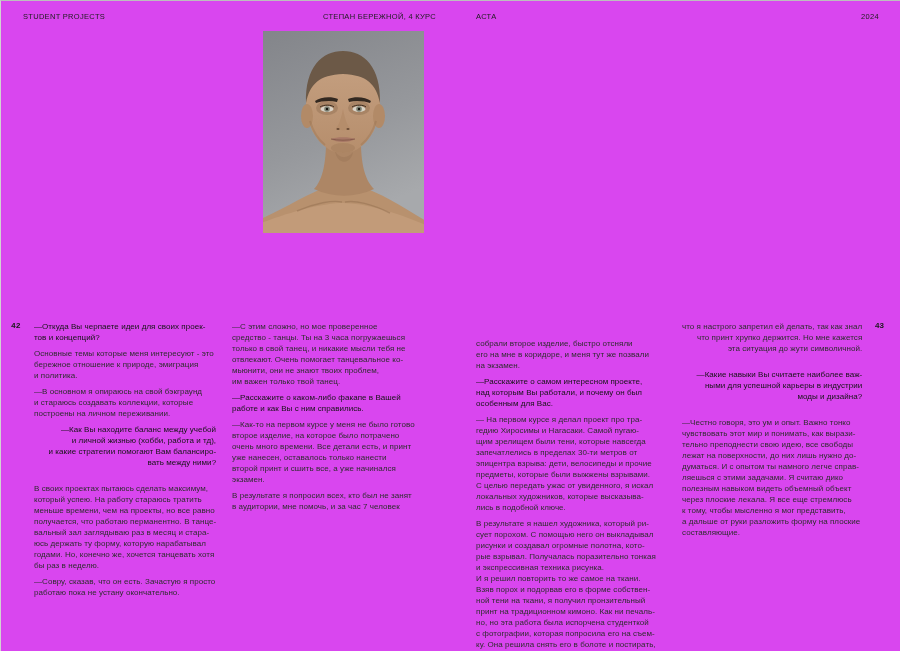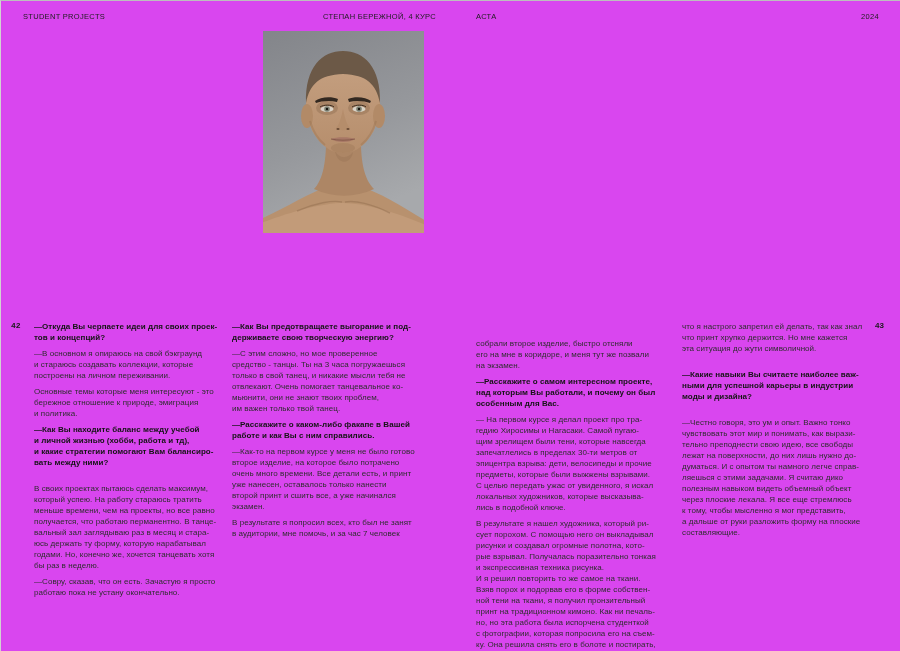--- a/index.html
+++ b/index.html
@@ -26,22 +26,22 @@
   .photo svg { display:block; width:100%; height:100%; }
   .col { position:absolute; top:320px; }
   .col-1 { left:33px;  }
   .col-2 { left:231px; }
   .col-3 { left:475px;margin-top:17px; }
   .col-4 { left:681px; }
   .col p {
     margin:0 0 5px 0; font-size:8px; line-height:11px; letter-spacing:.05px;
     color:#2d2d2d; white-space:pre;
   }
-  .col p.q { font-weight:bold; color:#141414; }
-  .col p.xl { margin-bottom:15px; }
+  .col p.q { font-weight:normal; color:#141414; }
+  .col p.xl { margin-bottom:15px;text-align:right; }
 </style>
 </head>
 <body>
 
 <div class="page">
 
   <div class="hdr hdr-left">STUDENT PROJECTS</div>
   <div class="hdr hdr-name">СТЕПАН БЕРЕЖНОЙ, 4 КУРС</div>
   <div class="hdr hdr-acta">АСТА</div>
   <div class="hdr hdr-year">2024</div>
@@ -104,45 +104,43 @@
       <path d="M113,90 C110,101 104,109 98,114" stroke="#8f6a4a" stroke-width="2" fill="none" opacity="0.3"></path>
     </svg>
   </div>
 
   <div class="pagenum pagenum-left">42</div>
   <div class="pagenum pagenum-right">43</div>
 
   <div class="col col-1">
     <p class="q">—Откуда Вы черпаете идеи для своих проек-
 тов и концепций?</p>
+    <p class="a">Основные темы которые меня интересуют - это
+бережное отношение к природе, эмиграция
+и политика.</p>
     <p class="a">—В основном я опираюсь на свой бэкграунд
 и стараюсь создавать коллекции, которые
 построены на личном переживании.</p>
-    <p class="a">Основные темы которые меня интересуют - это
-бережное отношение к природе, эмиграция
-и политика.</p>
     <p class="q xl">—Как Вы находите баланс между учебой
 и личной жизнью (хобби, работа и тд),
 и какие стратегии помогают Вам балансиро-
 вать между ними?</p>
     <p class="a">В своих проектах пытаюсь сделать максимум,
 который успею. На работу стараюсь тратить
 меньше времени, чем на проекты, но все равно
 получается, что работаю перманентно. В танце-
 вальный зал заглядываю раз в месяц и стара-
 юсь держать ту форму, которую нарабатывал
 годами. Но, конечно же, хочется танцевать хотя
 бы раз в неделю.</p>
     <p class="a">—Совру, сказав, что он есть. Зачастую я просто
 работаю пока не устану окончательно.</p>
   </div>
 
   <div class="col col-2">
-    <p class="q">—Как Вы предотвращаете выгорание и под-
-держиваете свою творческую энергию?</p>
     <p class="a">—С этим сложно, но мое проверенное
 средство - танцы. Ты на 3 часа погружаешься
 только в свой танец, и никакие мысли тебя не
 отвлекают. Очень помогает танцевальное ко-
 мьюнити, они не знают твоих проблем,
 им важен только твой танец.</p>
     <p class="q">—Расскажите о каком-либо факапе в Вашей
 работе и как Вы с ним справились.</p>
     <p class="a">—Как-то на первом курсе у меня не было готово
 второе изделие, на которое было потрачено

